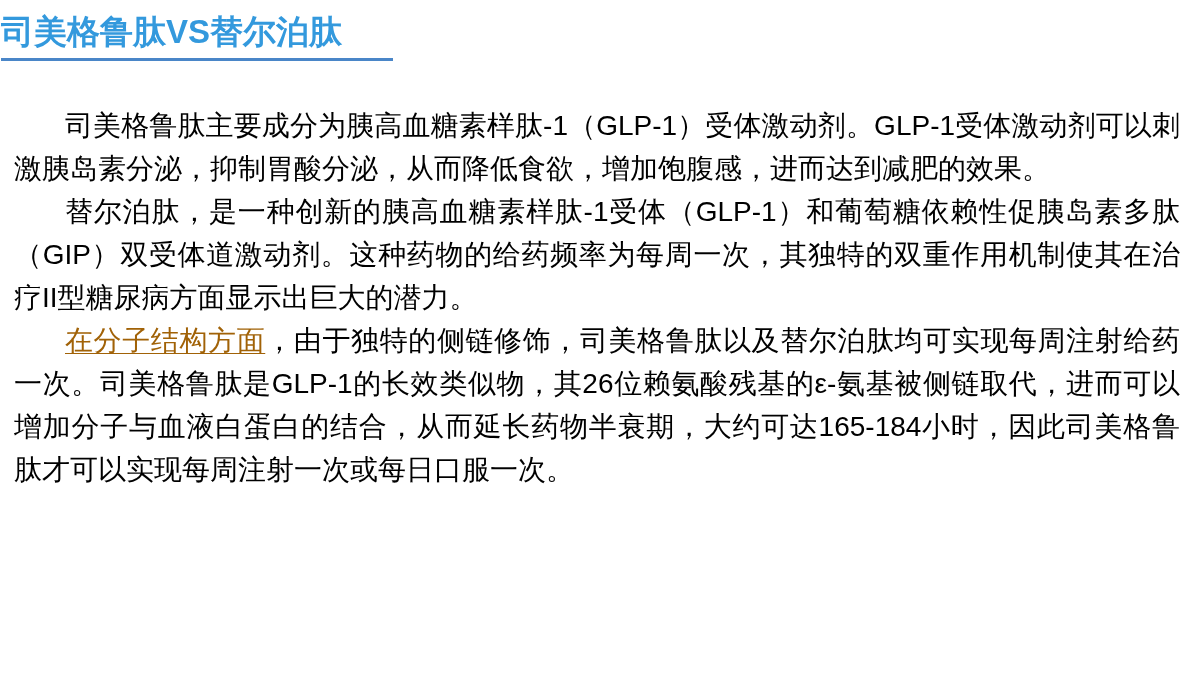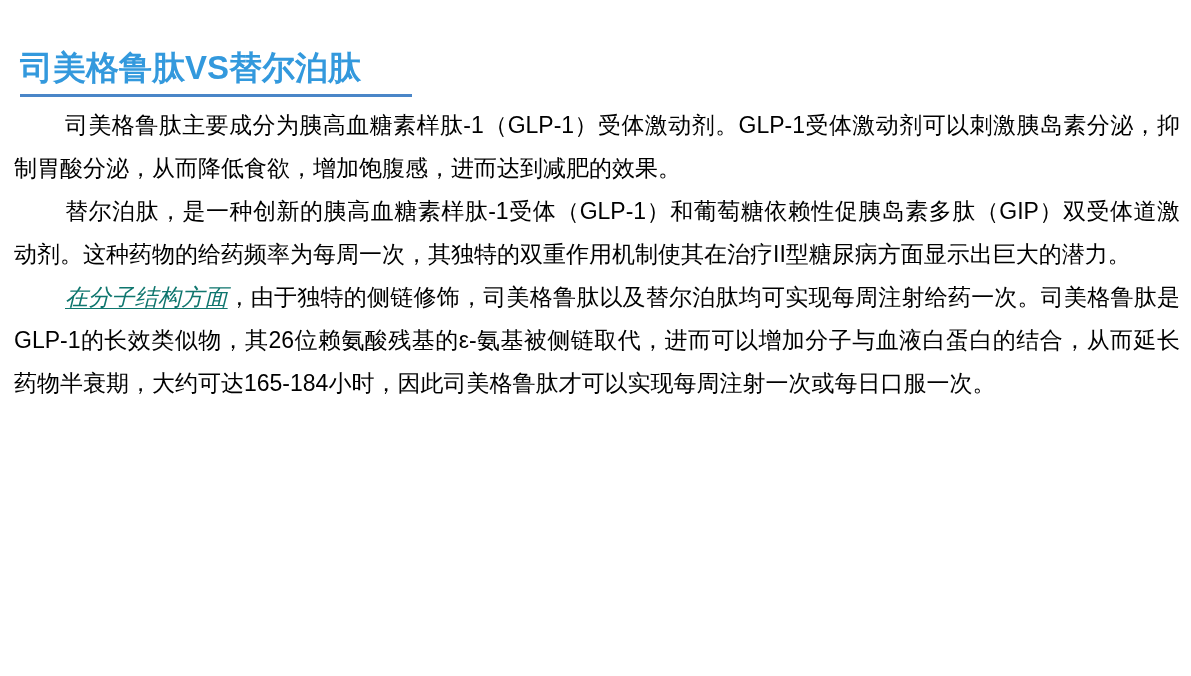--- a/index.html
+++ b/index.html
@@ -17,24 +17,23 @@
   }
   .slide {
     position: absolute;
     left: 0; top: 0;
     width: 1191px;
     height: 676px;
     box-sizing: border-box;
   }
   .title-block {
     position: absolute;
-    left: 20px;
+    left: 1px;
     top: 10px;
     width: 400px;
-    margin-top: 36px;
   }
   .title-text {
     font-size: 33px;
     font-weight: bold;
     color: #3399dd;
     letter-spacing: 0px;
     line-height: 44px;
     white-space: nowrap;
   }
   .title-rule {
@@ -44,36 +43,35 @@
     background: #4a86c8;
   }
   .body-block {
     position: absolute;
     left: 14px;
     top: 104px;
     width: 1166px;
   }
   p.para {
     margin: 0;
-    font-size: 23px;
+    font-size: 28px;
     line-height: 43px;
     color: #000000;
     text-align: justify;
     text-justify: inter-ideograph;
     text-indent: 0;
   }
   p.indent {
     text-indent: 51px;
   }
   .red {
-    color: #0f766e;
+    color: #a16207;
     text-decoration: underline;
     text-underline-offset: 3px;
     text-decoration-thickness: 1px;
-    font-style: italic;
   }
 </style>
 </head>
 <body>
 
 <div class="slide">
 
   <div class="title-block">
     <div class="title-text">司美格鲁肽VS替尔泊肽</div>
     <div class="title-rule"></div>

